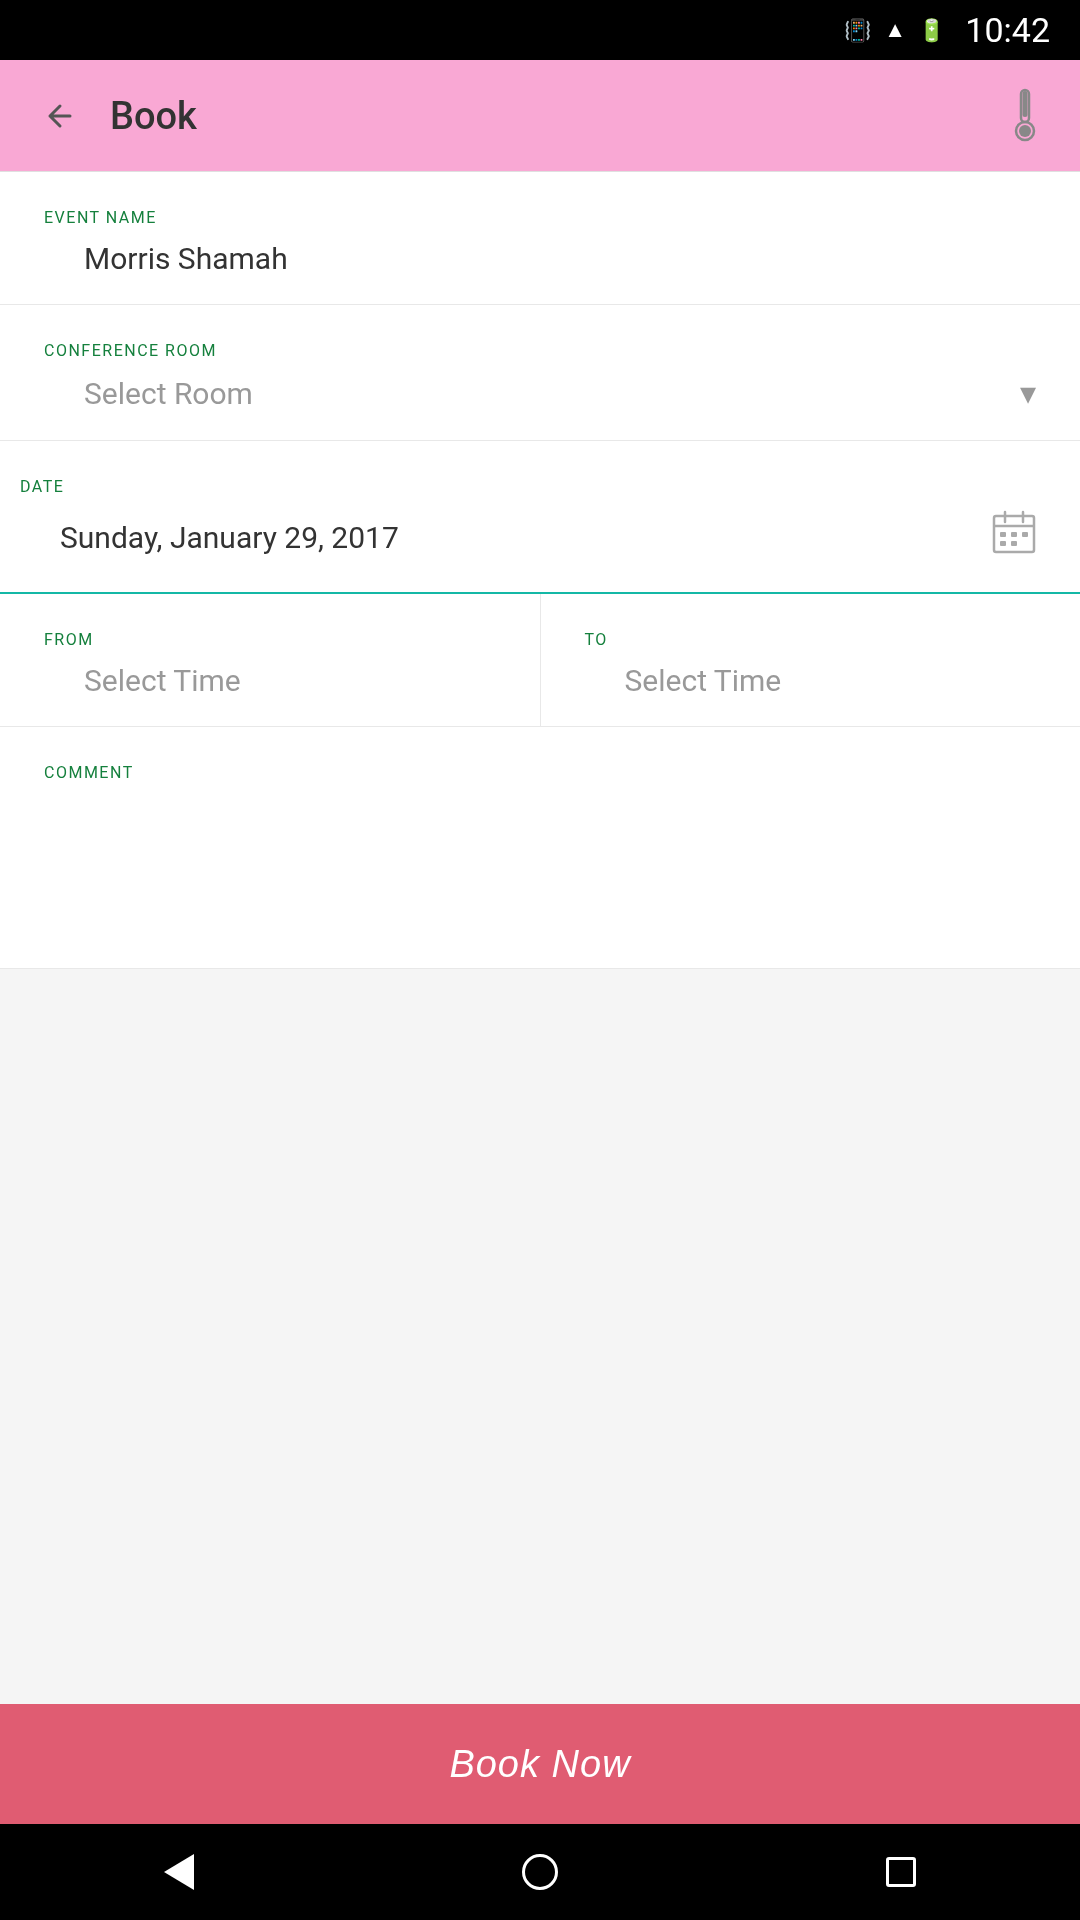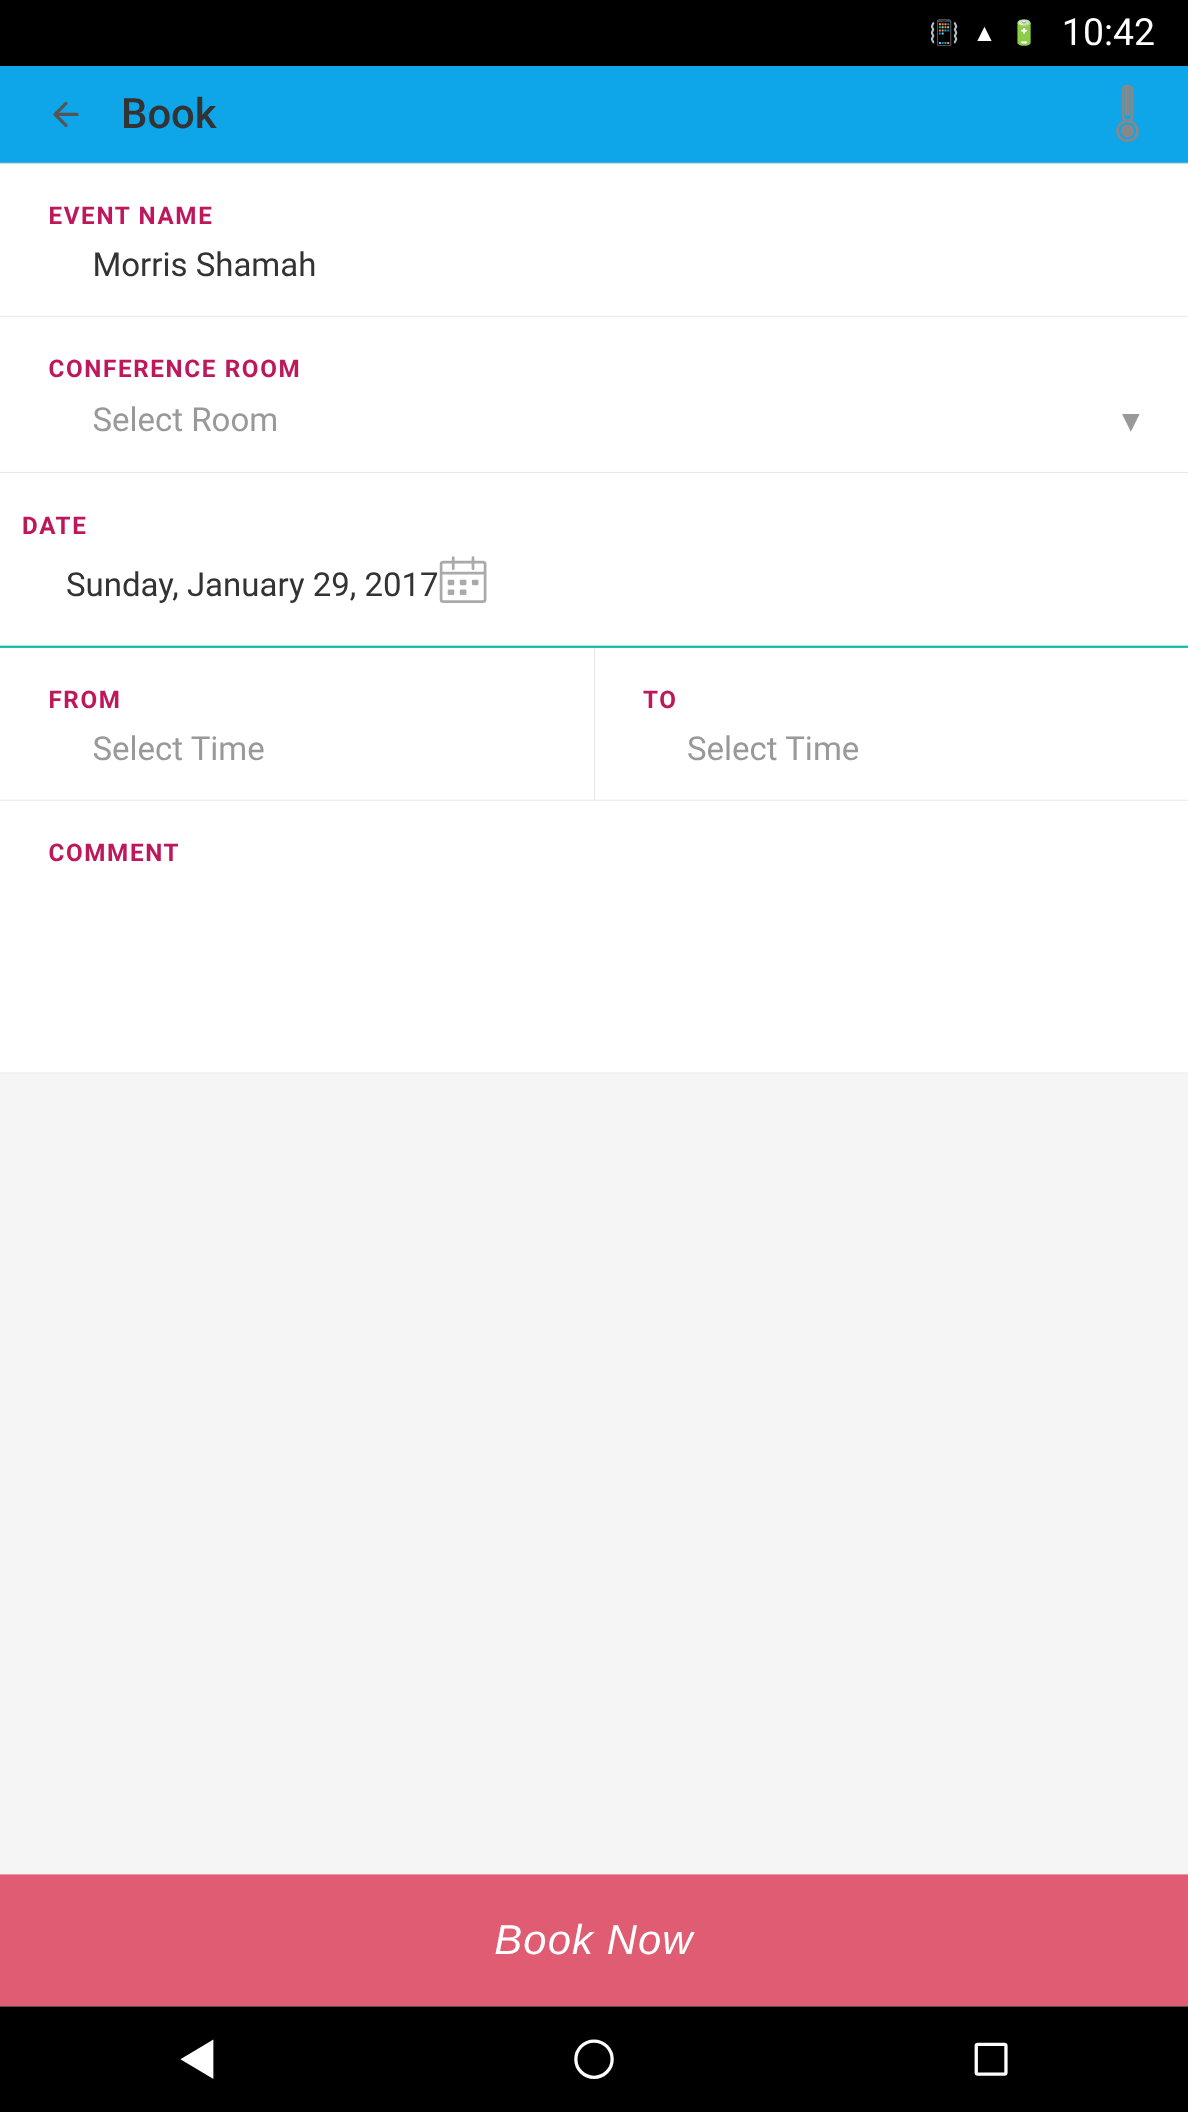--- a/index.html
+++ b/index.html
@@ -44,22 +44,22 @@
     }
 
     .status-icon {
       color: #ffffff;
       font-size: 22px;
     }
 
     
     .app-bar {
       width: 100%;
-      height: 89px;
-      background: #0ea5e9;
+      height: 112px;
+      background: #f9a8d4;
       border-bottom: 1px solid #e0e0e0;
       display: flex;
       align-items: center;
       padding: 0 30px;
       flex-shrink: 0;
     }
 
     .back-button {
       width: 60px;
       height: 60px;
@@ -99,23 +99,23 @@
     }
 
     
     .form-section {
       padding: 36px 44px 28px 44px;
       border-bottom: 1px solid #e8e8e8;
       background: #ffffff;
     }
 
     .section-label {
-      font-size: 22px;
-      font-weight: 700;
-      color: #be185d;
+      font-size: 16px;
+      font-weight: 400;
+      color: #15803d;
       letter-spacing: 1.5px;
       text-transform: uppercase;
       margin-bottom: 14px;
     }
 
     .section-value {
       font-size: 30px;
       color: #333333;
       margin-left: 40px;
     }
@@ -147,21 +147,21 @@
     .date-section {
       padding: 36px 44px 28px 20px;
       border-bottom: 2px solid #14b8a6;
       background: #ffffff;
       position: relative;
     }
 
     .date-row {
       display: flex;
       align-items: center;
-      justify-content: flex-start;
+      justify-content: space-between;
     }
 
     .calendar-icon {
       font-size: 40px;
       color: #999999;
     }
 
     
     .time-section {
       padding: 0;

